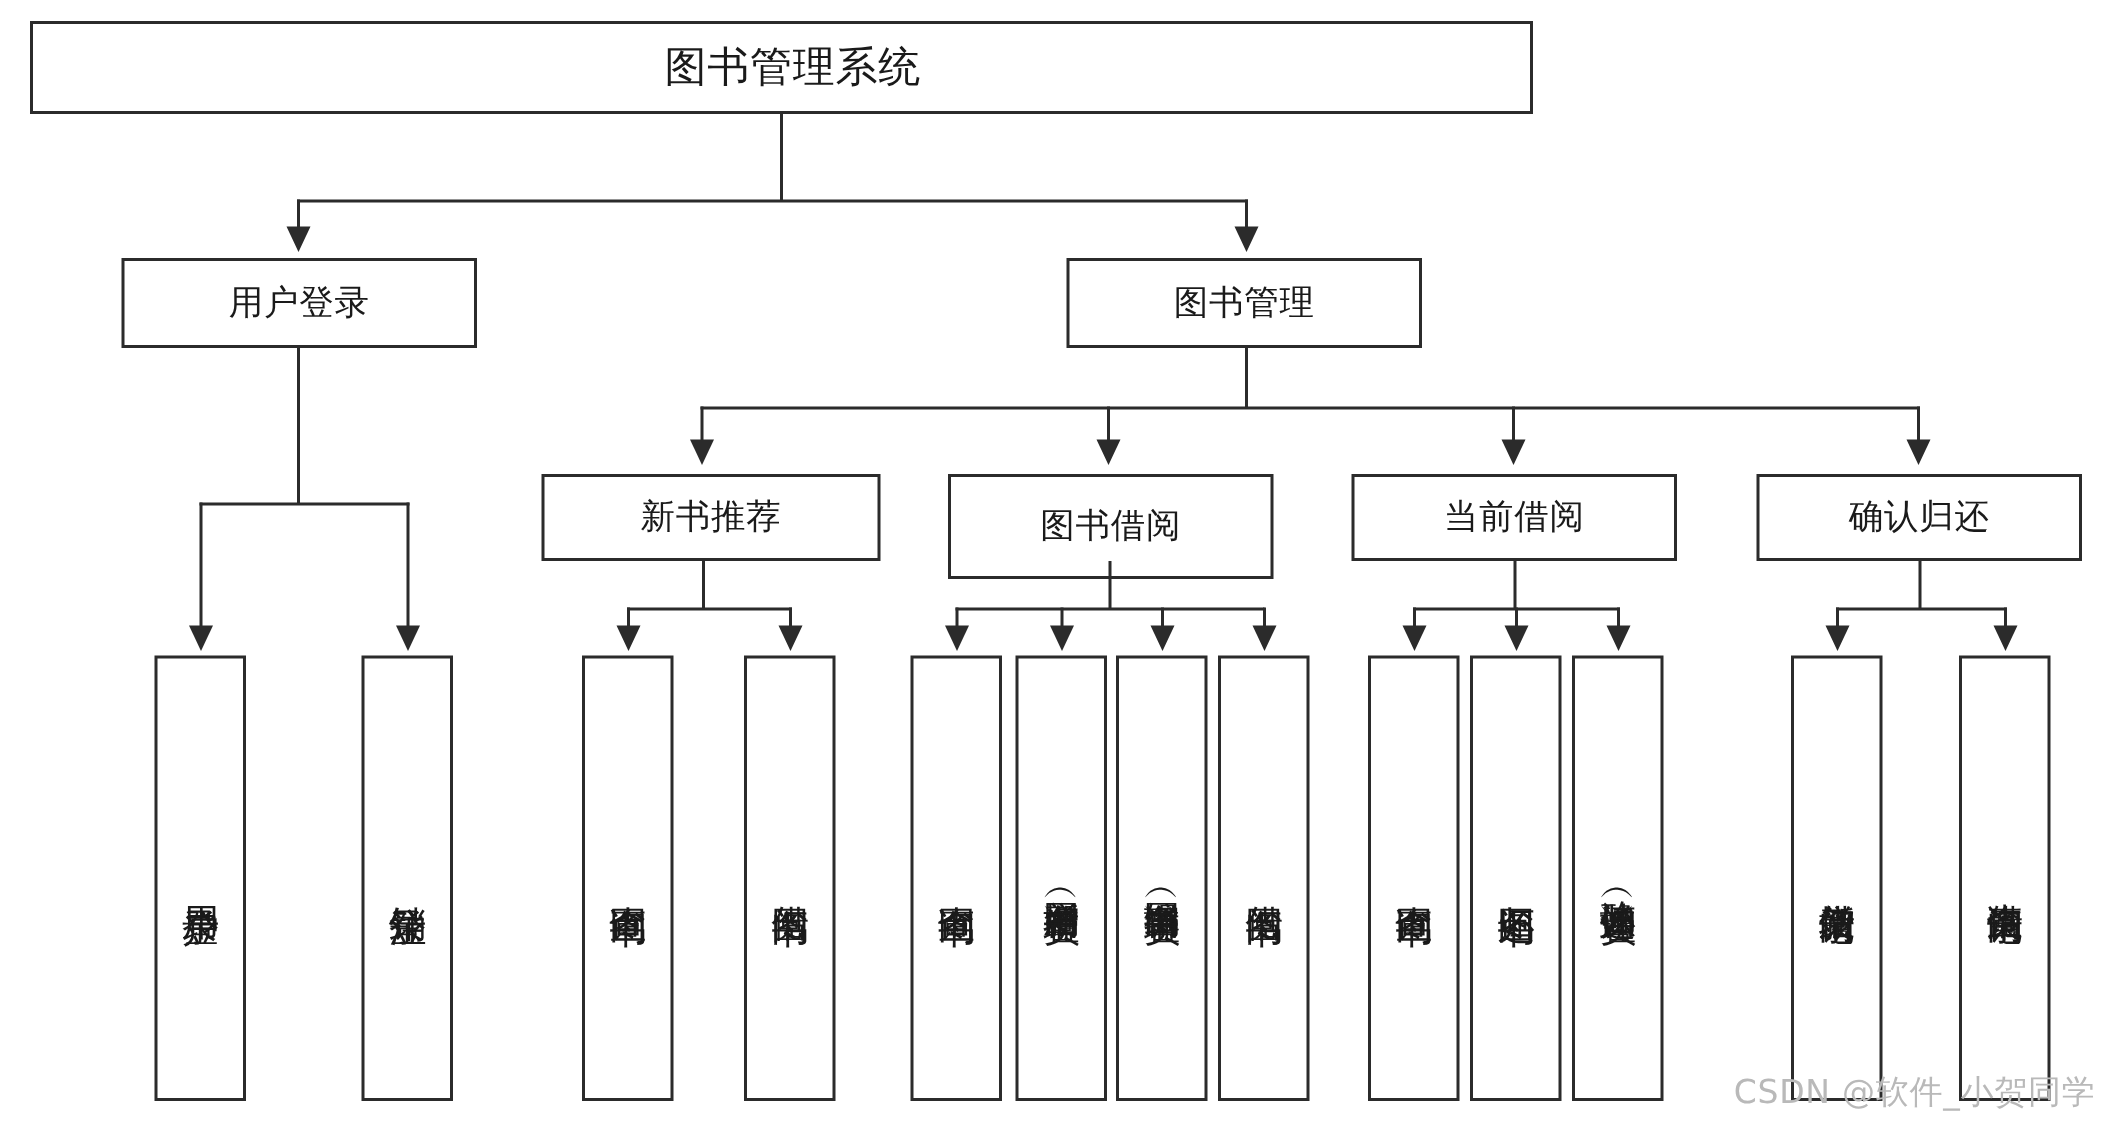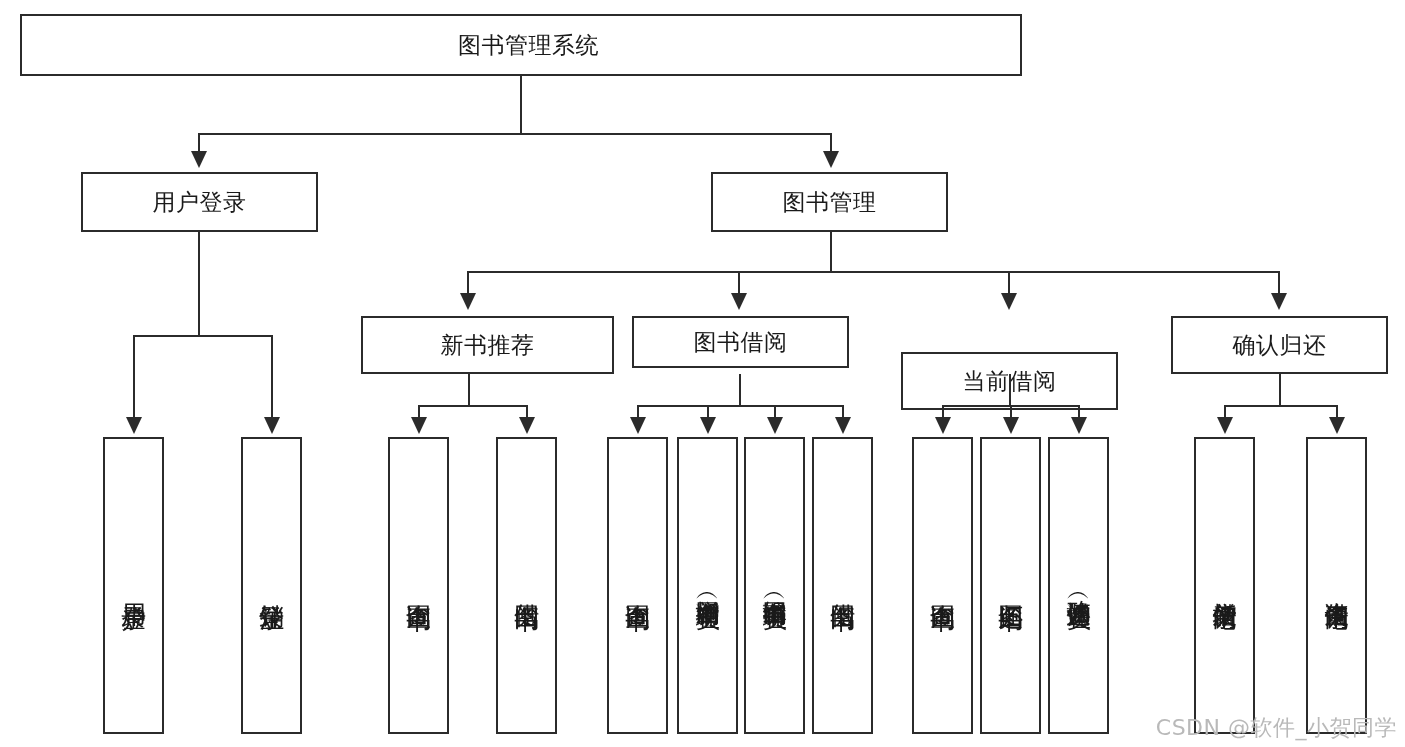--- a/index.html
+++ b/index.html
@@ -32,21 +32,21 @@
     display: block;
     text-align: center;
     line-height: 1.16;
     white-space: pre;
   }
   
   .node.horiz .label {
     font-size: 23px;
     letter-spacing: 0.5px;
   }
-  .node.root .label { font-size: 23px; margin-left: 15px; }
+  .node.root .label { font-size: 28px; margin-left: 15px; }
   
   .node.vert {
     align-items: center;
     justify-content: center;
     padding: 4px 0;
   }
   .node.vert .label {
     writing-mode: vertical-rl;
     text-orientation: upright;
     font-size: 25px;
@@ -127,27 +127,27 @@
 
   <div class="ln v" style="left:467px; top:271px; width:2px; height:24px;"></div>
   <div class="arrow" style="left:460px; top:293px;"></div>
   <div class="ln v" style="left:738px; top:271px; width:2px; height:24px;"></div>
   <div class="arrow" style="left:731px; top:293px;"></div>
   <div class="ln v" style="left:1008px; top:271px; width:2px; height:24px;"></div>
   <div class="arrow" style="left:1001px; top:293px;"></div>
   <div class="ln v" style="left:1278px; top:271px; width:2px; height:24px;"></div>
   <div class="arrow" style="left:1271px; top:293px;"></div>
 
-  <div class="node horiz" style="left:361px; top:316px; width:253px; height:58px;">
+  <div class="node horiz" style="left:361px; top:316px; width:226px; height:58px;">
     <span class="label">新书推荐</span>
   </div>
-  <div class="node horiz" style="left:632px; top:316px; width:217px; height:52px;">
+  <div class="node horiz" style="left:632px; top:316px; width:217px; height:70px;">
     <span class="label">图书借阅</span>
   </div>
-  <div class="node horiz" style="left:901px; top:316px; width:217px; height:58px;margin-top:36px;">
+  <div class="node horiz" style="left:901px; top:316px; width:217px; height:58px;">
     <span class="label">当前借阅</span>
   </div>
   <div class="node horiz" style="left:1171px; top:316px; width:217px; height:58px;">
     <span class="label">确认归还</span>
   </div>
 
   <div class="ln v" style="left:468px; top:374px; width:2px; height:32px;"></div>
   <div class="ln h" style="left:418px; top:405px; width:110px; height:2px;"></div>
   <div class="ln v" style="left:418px; top:405px; width:2px; height:14px;"></div>
   <div class="arrow" style="left:411px; top:417px;"></div>

